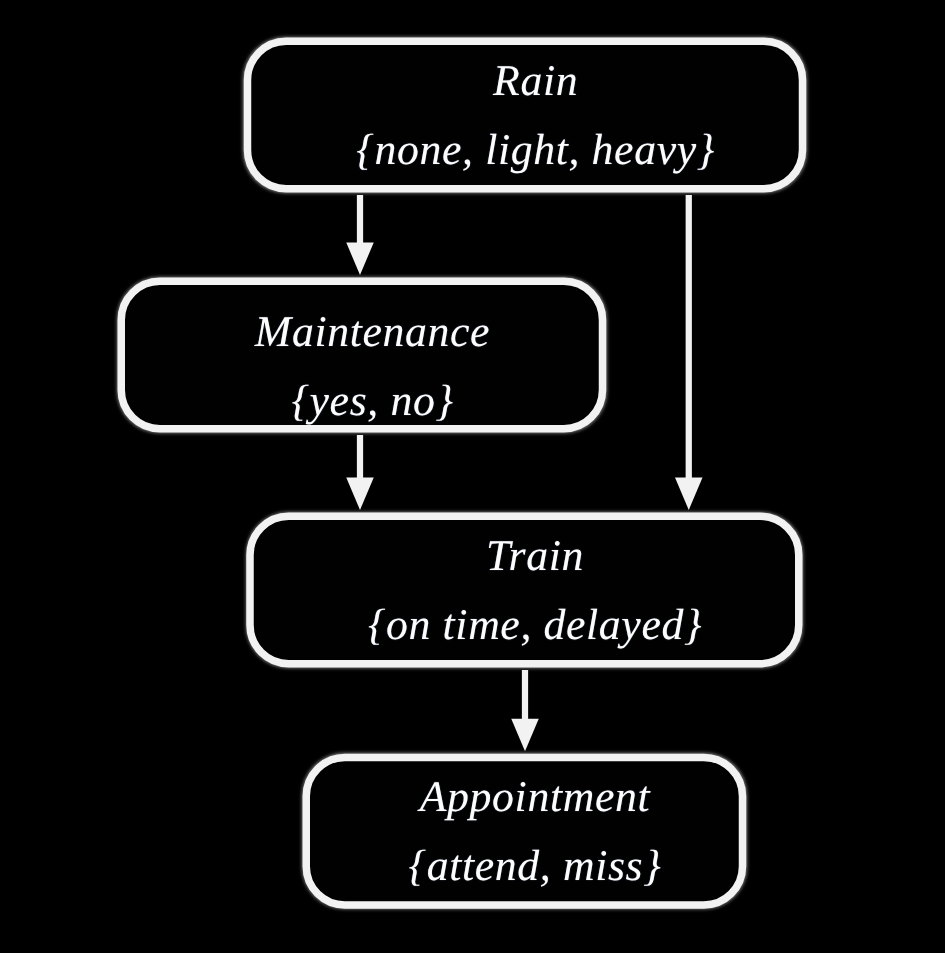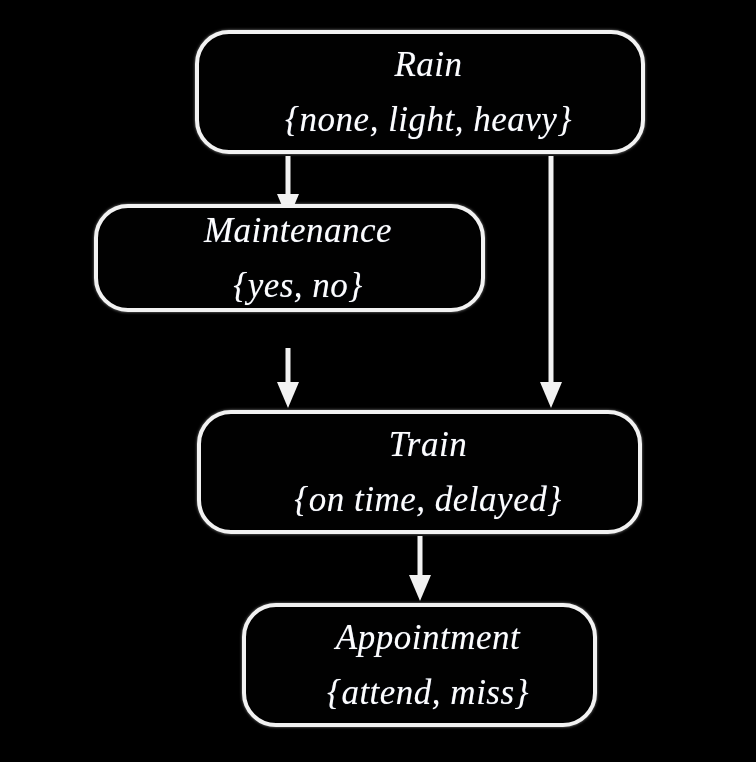--- a/index.html
+++ b/index.html
@@ -11,21 +11,21 @@
     position: relative;
     width: 756px;
     height: 762px;
     background: #000000;
     overflow: hidden;
     font-family: "Liberation Serif", "DejaVu Serif", serif;
   }
   .node {
     position: absolute;
     box-sizing: border-box;
-    border: 4px solid #22c55e;
+    border: 6px solid #22c55e;
     border-radius: 34px;
     background: #010101;
     display: flex;
     flex-direction: column;
     align-items: center;
     justify-content: center;
     color: #fdfdfd;
     font-style: italic;
     text-align: center;
     line-height: 1.12;
@@ -80,21 +80,21 @@
         <line x1="25" y1="0" x2="25" y2="42" stroke="#f2f2f2" stroke-width="5"></line>
         <polygon points="14,39 36,39 25,65" fill="#f2f2f2"></polygon>
       </svg>
     </div>
 
   <div class="node" id="node-0" style="left: 195px; top: 30px; width: 450px; height: 124px; border-color: rgb(242, 242, 242); color: rgb(253, 253, 253);">
     <div class="label">Rain</div>
     <div class="states">{none, light, heavy}</div>
   </div>
 
-  <div class="node" id="node-1" style="left: 94px; top: 204px; width: 391px; height: 108px; border-color: rgb(242, 242, 242); color: rgb(253, 253, 253);">
+  <div class="node" id="node-1" style="left: 94px; top: 222px; width: 391px; height: 124px; border-color: rgb(242, 242, 242); color: rgb(253, 253, 253); justify-content: flex-end;">
     <div class="label">Maintenance</div>
     <div class="states">{yes, no}</div>
   </div>
 
   <div class="node" id="node-2" style="left: 197px; top: 410px; width: 445px; height: 124px; border-color: rgb(242, 242, 242); color: rgb(253, 253, 253);">
     <div class="label">Train</div>
     <div class="states">{on time, delayed}</div>
   </div>
 
   <div class="node" id="node-3" style="left: 242px; top: 603px; width: 355px; height: 124px; border-color: rgb(242, 242, 242); color: rgb(253, 253, 253);">

